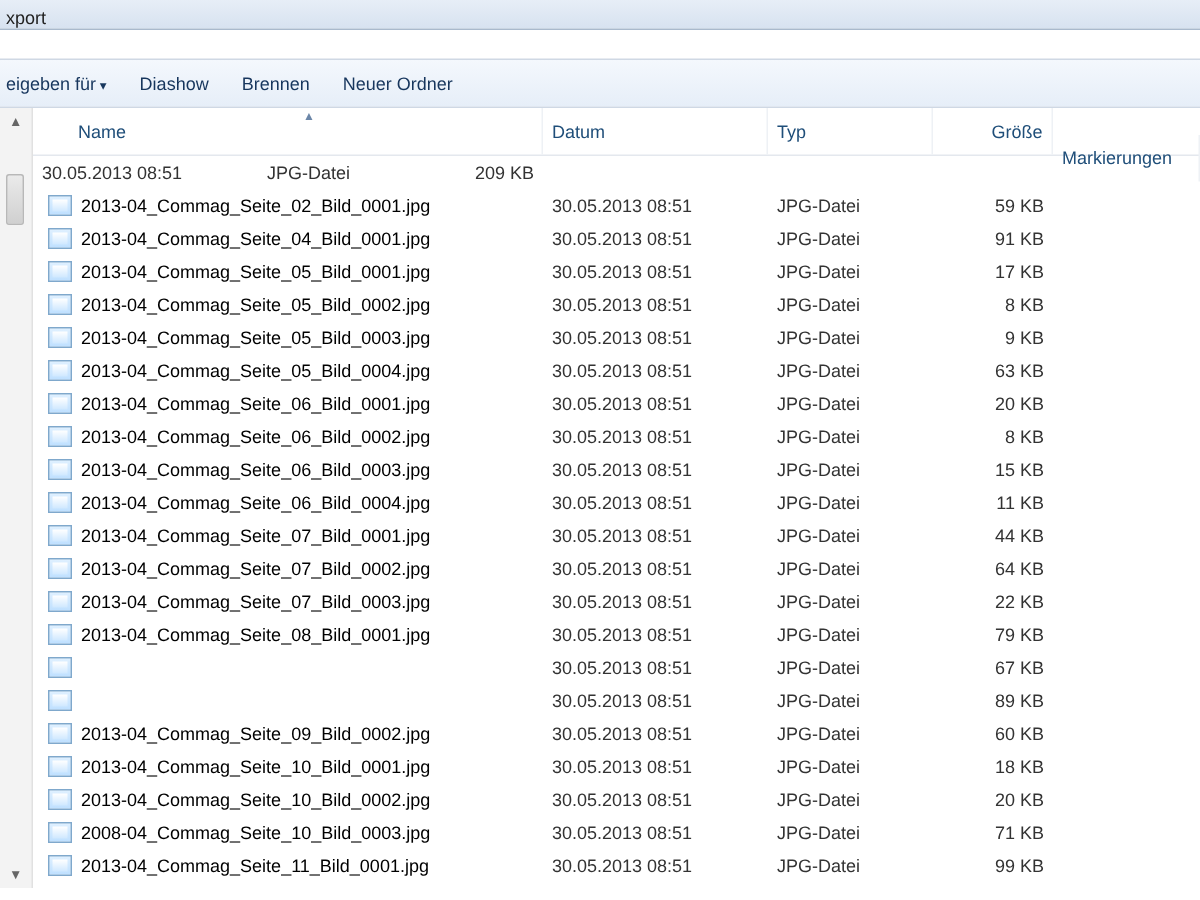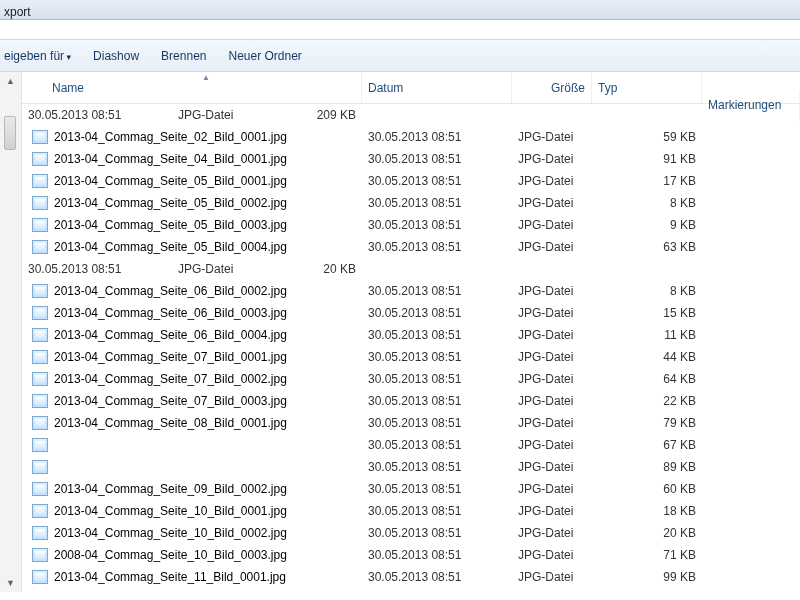--- a/index.html
+++ b/index.html
@@ -159,22 +159,22 @@
     <span class="tri bot">▼</span>
   </div>
 
   <div class="content">
     <div class="cols">
       <div class="col name">
         <span>Name</span>
         <span class="sortmark">▲</span>
       </div>
       <div class="col date">Datum</div>
+      <div class="col type">Typ</div>
       <div class="col size">Größe</div>
-      <div class="col type">Typ</div>
       <div class="col tags">Markierungen</div>
     </div>
     <div class="rows" id="rows">
         <div class="row">
           <div class="cell date">30.05.2013 08:51</div>
           <div class="cell type">JPG-Datei</div>
           <div class="cell size">209 KB</div>
           <div class="cell tags"></div>
         </div>
         <div class="row">
@@ -231,20 +231,24 @@
           <div class="cell name">
             <span class="fico"></span>
             <span>2013-04_Commag_Seite_05_Bild_0004.jpg</span>
           </div>
           <div class="cell date">30.05.2013 08:51</div>
           <div class="cell type">JPG-Datei</div>
           <div class="cell size">63 KB</div>
           <div class="cell tags"></div>
         </div>
         <div class="row">
+          <div class="cell name">
+            <span class="fico"></span>
+            <span>2013-04_Commag_Seite_06_Bild_0001.jpg</span>
+          </div>
           <div class="cell date">30.05.2013 08:51</div>
           <div class="cell type">JPG-Datei</div>
           <div class="cell size">20 KB</div>
           <div class="cell tags"></div>
         </div>
         <div class="row">
           <div class="cell name">
             <span class="fico"></span>
             <span>2013-04_Commag_Seite_06_Bild_0002.jpg</span>
           </div>

